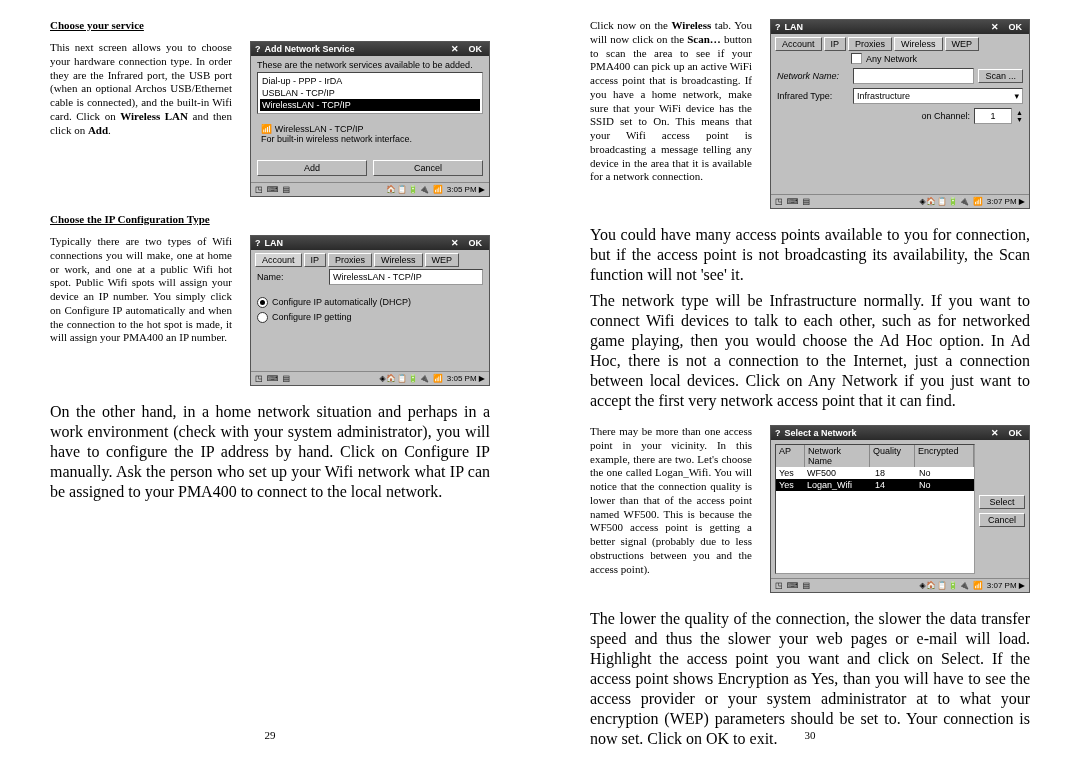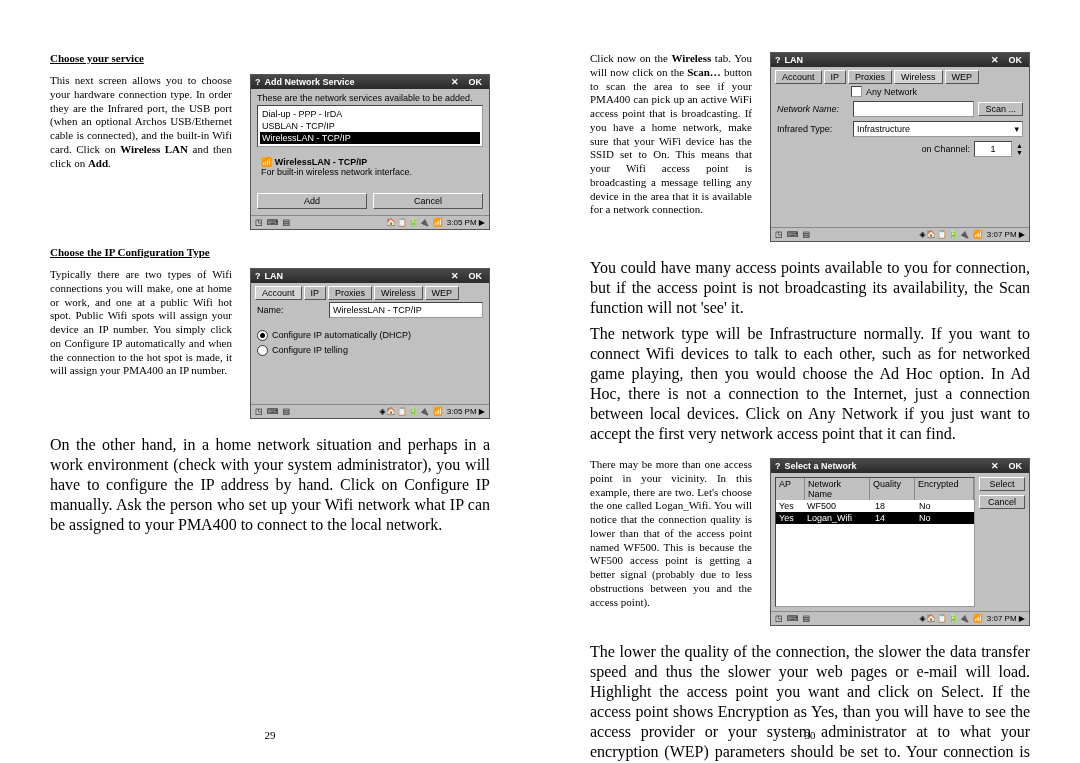--- a/index.html
+++ b/index.html
@@ -13,21 +13,21 @@
     height: 763px;
     overflow: hidden;
   }
   .page-wrap {
     display: flex;
     flex-direction: row;
     height: 100%;
   }
   .page {
     width: 50%;
-    padding: 52px 50px 20px 50px;
+    padding: 19px 50px 20px 50px;
     box-sizing: border-box;
     position: relative;
   }
   .page-number {
     position: absolute;
     bottom: 22px;
     width: calc(100% - 100px);
     text-align: center;
     font-size: 11px;
   }
@@ -90,21 +90,21 @@
     border:1px inset #999;
     padding:2px;
     margin:2px 0 6px 0;
   }
   .svc-item { padding:1px 2px; }
   .svc-item.sel { background:#000; color:#fff; }
   .sub {
     margin:4px 0;
     padding:4px;
   }
-  .sub-title { font-weight:bold; }
+  .sub-title { font-weight:normal; }
   .btn-row {
     display:flex; gap:6px; justify-content:space-around; padding:4px 6px 6px 6px;
   }
   .btn3d {
     flex:1;
     text-align:center;
     border:1px solid #555;
     border-top-color:#fff; border-left-color:#fff;
     background:#c0c0c0;
     padding:2px 0;
@@ -247,21 +247,21 @@
           <div class="form-label">Name:</div>
           <div class="tfield">WirelessLAN - TCP/IP</div>
         </div>
         <div style="height:8px;"></div>
         <div class="radio-row">
           <span class="radio-dot sel"></span>
           <span>Configure IP automatically (DHCP)</span>
         </div>
         <div class="radio-row">
           <span class="radio-dot"></span>
-          <span>Configure IP telling</span>
+          <span>Configure IP getting</span>
         </div>
         <div style="height:46px;"></div>
         <div class="status">
           <span class="icons">◳ ⌨ ▤</span>
           <span><span class="icons">◈🏠📋🔋🔌 📶</span> <span>3:05 PM</span> ▶</span>
         </div>
       </div>
     </div>
 
     <div class="full-para">On the other hand, in a home network situation and perhaps in a work environment (check with your system administrator), you will have to configure the IP address by hand. Click on Configure IP manually. Ask the person who set up your Wifi network what IP can be assigned to your PMA400 to connect to the local network.</div>
@@ -331,21 +331,21 @@
       </div>
 
       <div class="shot shot-lg2 rel">
         <div class="shot-title">
           <span class="tx">?</span>
           <span class="tx">Select a Network</span>
           <span class="spacer"></span>
           <span class="tbtn">✕</span>
           <span class="tbtn">OK</span>
         </div>
-        <div style="display:flex;">
+        <div style="display:flex;align-items:center;">
           <div style="flex:1;">
             <div class="table" style="min-height:128px;">
               <div class="trow head">
                 <div class="tcell c-ap">AP</div>
                 <div class="tcell c-nm">Network Name</div>
                 <div class="tcell c-q">Quality</div>
                 <div class="tcell c-e">Encrypted</div>
               </div>
               <div class="trow">
                 <div class="tcell c-ap">Yes</div>

